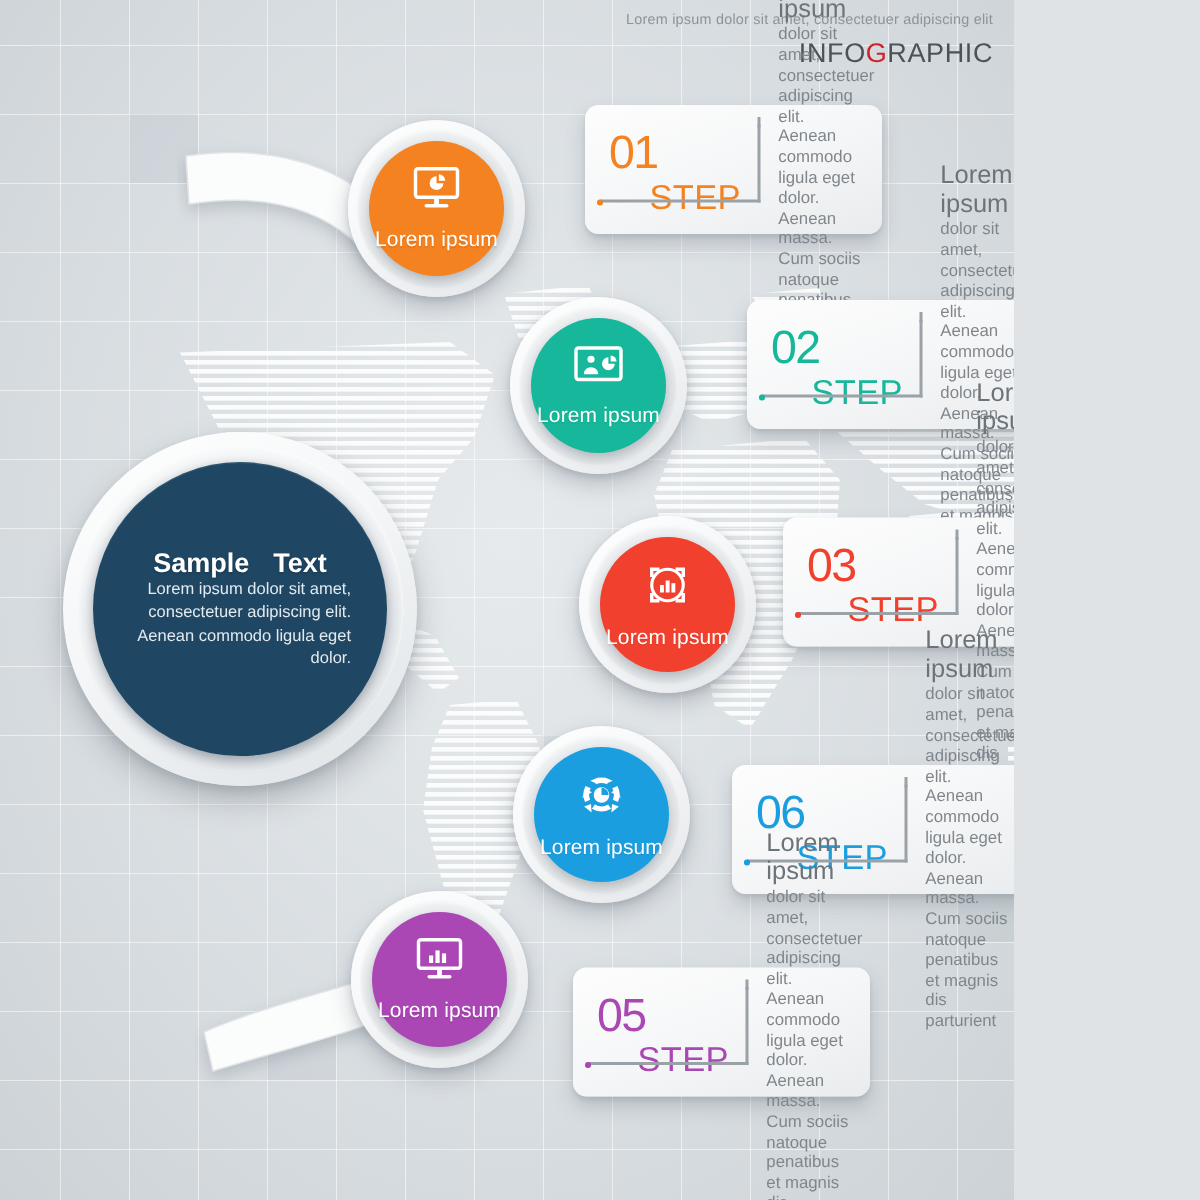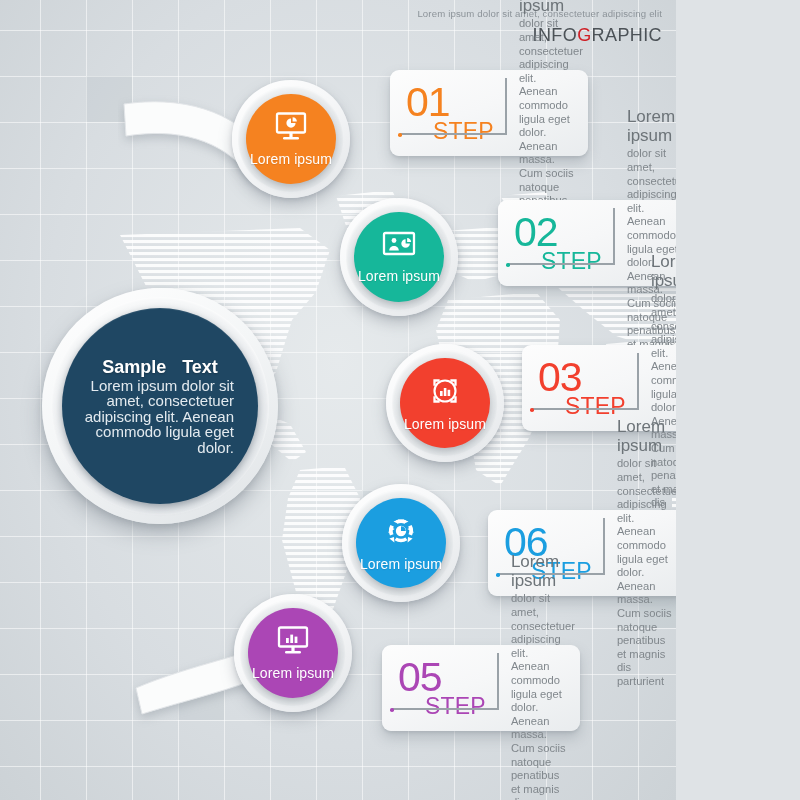--- a/index.html
+++ b/index.html
@@ -72,34 +72,34 @@
     justify-content:center;
   }
   .main-inner{padding:0 20px;width:100%;box-sizing:border-box;}
   .main-title{
     font-size:18px;font-weight:bold;color:#ffffff;line-height:20px;
     text-align:center;margin:0 0 1px 0;
     text-shadow:0 1px 2px rgba(0,0,0,.25);
   }
   .main-title .w2{margin-left:16px;margin-top:24px;}
   .main-body{
-    font-size:15px;line-height:15.4px;color:#e3eaef;text-align:right;
+    font-size:11px;line-height:15.4px;color:#e3eaef;text-align:right;
     margin:0;padding-right:4px;
   }
 
   
   .card{
     position:absolute;border-radius:9px;
     background:linear-gradient(160deg,#fdfdfd 0%,#f6f7f8 45%,#e9ecee 100%);
     box-shadow:0 7px 13px rgba(110,120,130,.30), 0 2px 3px rgba(110,120,130,.18);
     display:flex;align-items:center;
     padding:10px 14px 10px 16px;box-sizing:border-box;
   }
   .numblock{position:relative;flex:0 0 auto;padding-right:13px;margin-right:12px;}
-  .num{font-size:41px;line-height:36px;font-weight:400;letter-spacing:-1px;display:block;}
+  .num{font-size:31px;line-height:36px;font-weight:400;letter-spacing:-1px;display:block;}
   .stepw{font-size:23px;line-height:23px;font-weight:400;display:block;letter-spacing:.2px;margin-left:27px;}
   
   .numblock .brk-v{position:absolute;right:0;top:-1px;bottom:8px;width:1.4px;background:#9aa2a8;}
   .numblock .brk-h{position:absolute;right:0;bottom:8px;height:1.4px;left:-6px;background:#9aa2a8;}
   .numblock .brk-dot{position:absolute;left:-8px;bottom:6px;width:3.6px;height:3.6px;border-radius:50%;}
   .numblock .brk-tick{position:absolute;right:0;top:-6px;width:1.4px;height:7px;background:#9aa2a8;}
   .txtblock{flex:1 1 auto;min-width:0;}
   .c-head{font-size:17px;line-height:19px;color:#6d7479;font-weight:400;margin:0 0 2px 0;}
   .c-body{font-size:11.2px;line-height:13.6px;color:#80878c;margin:0;}
 

